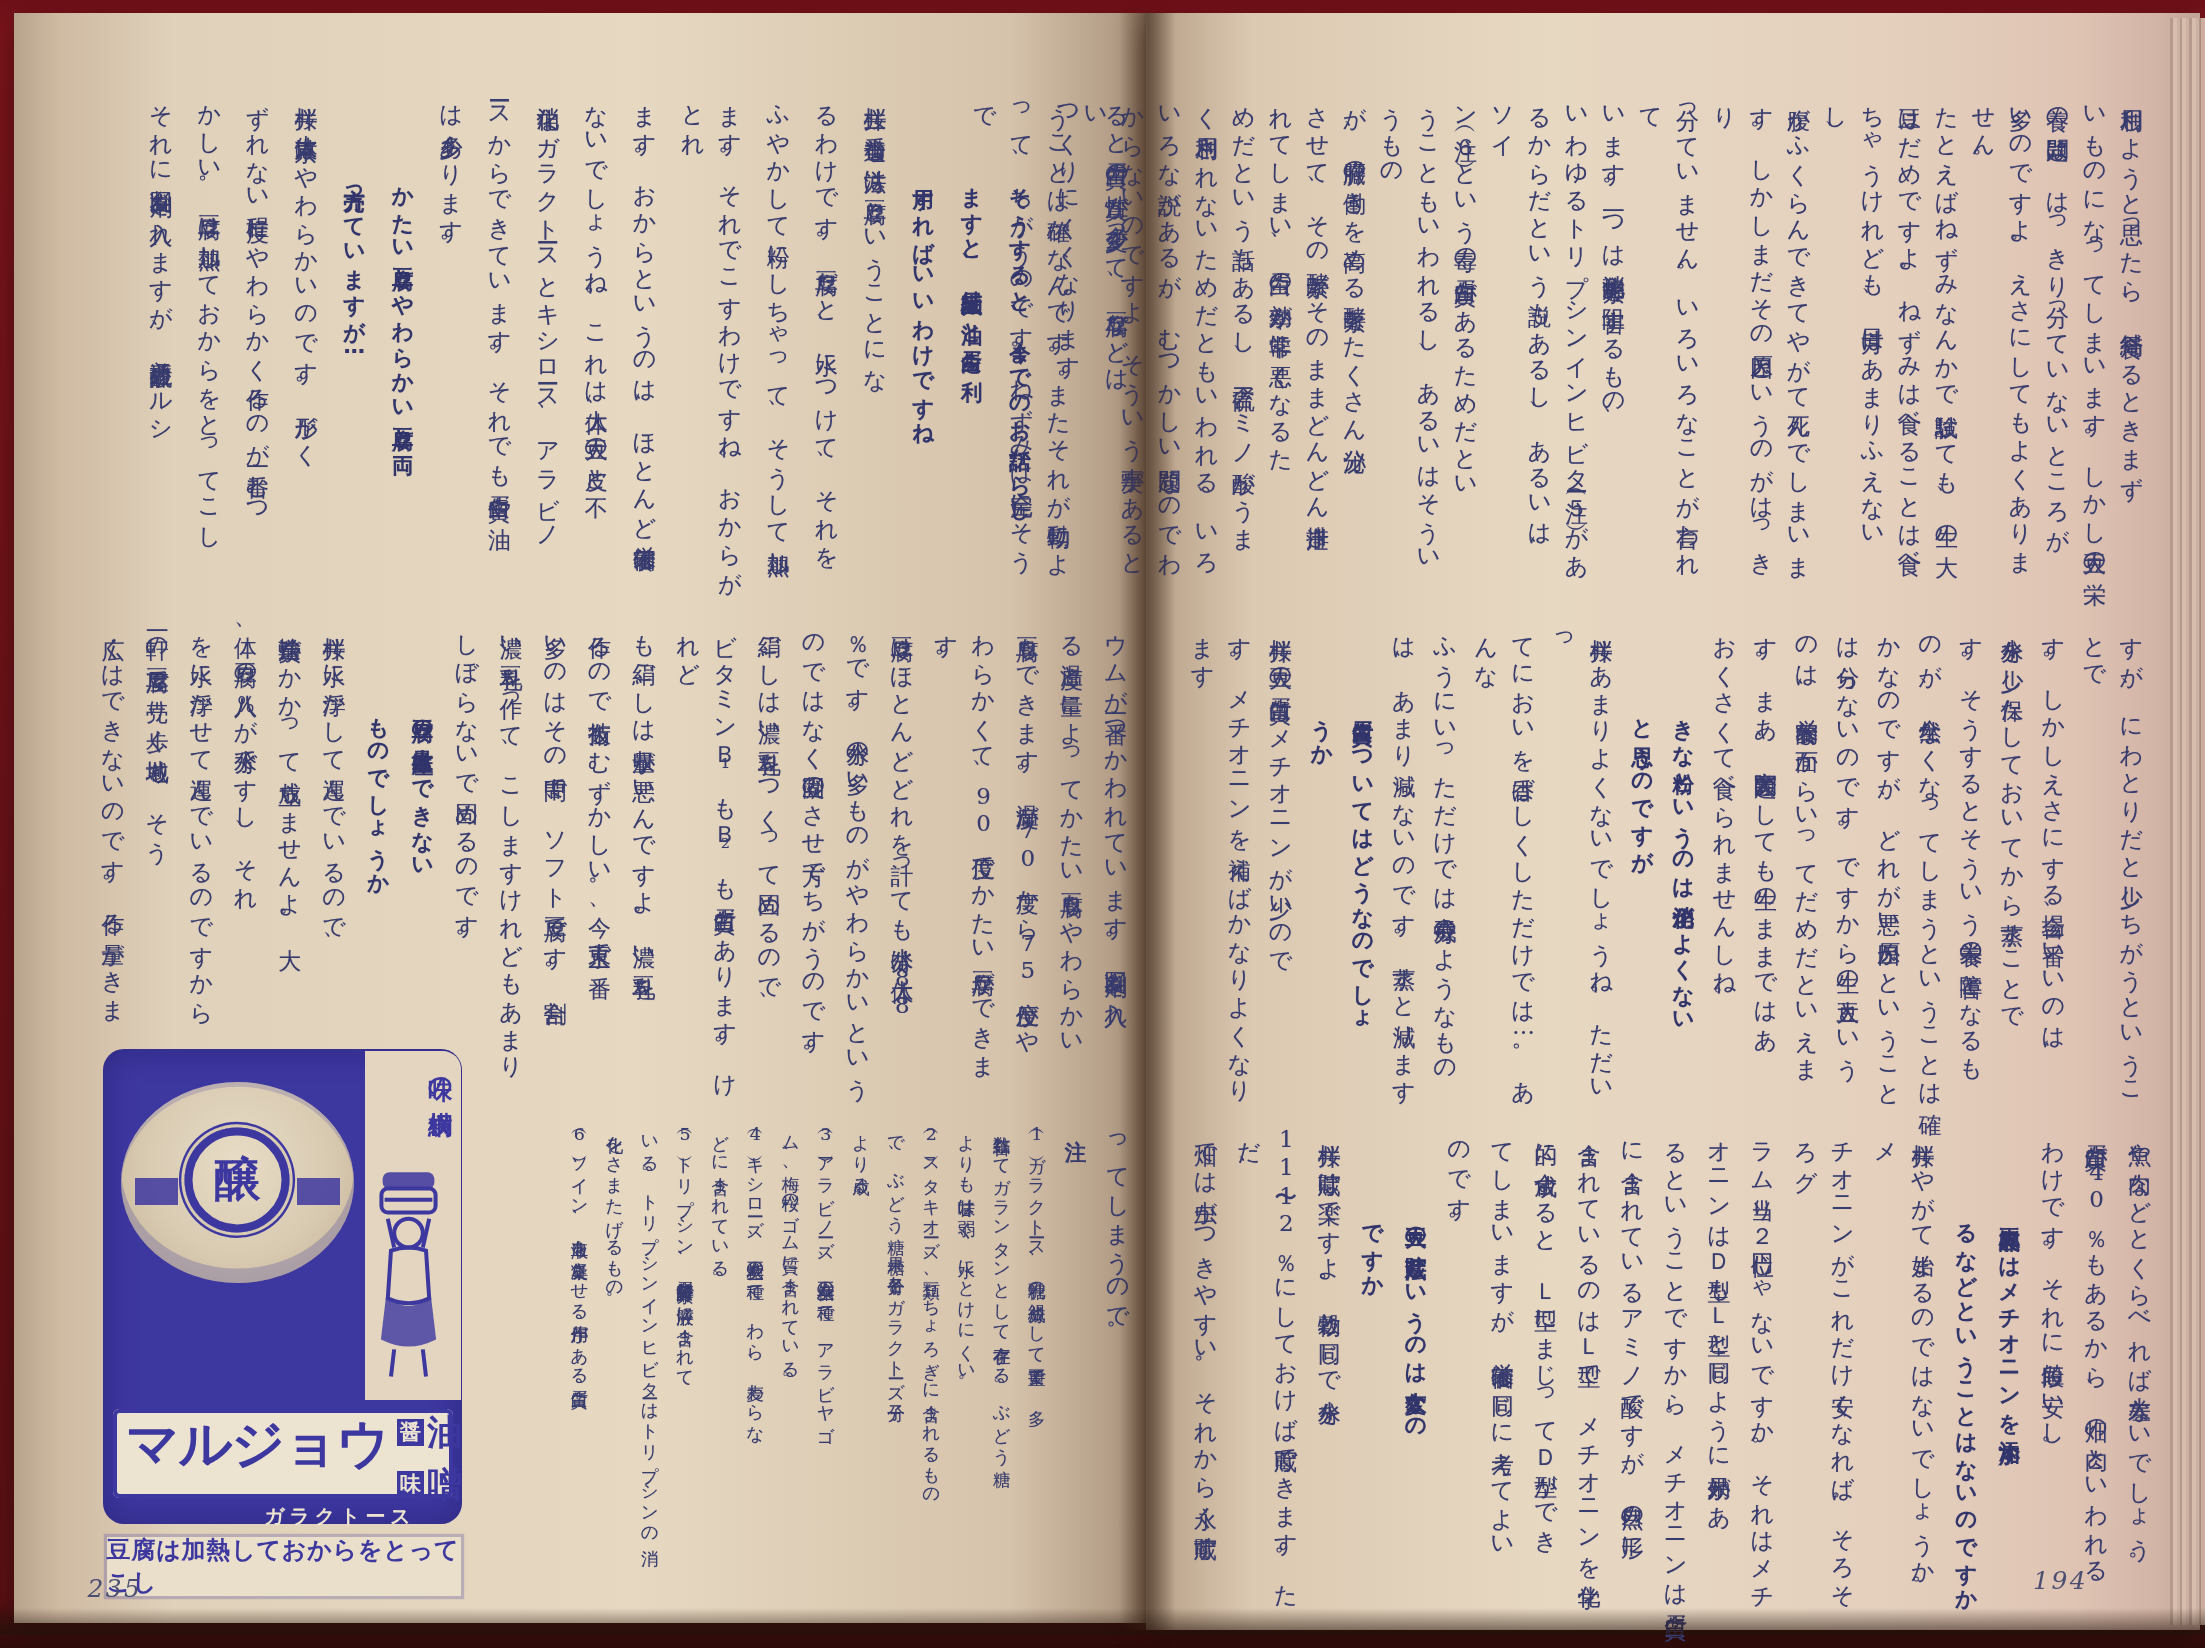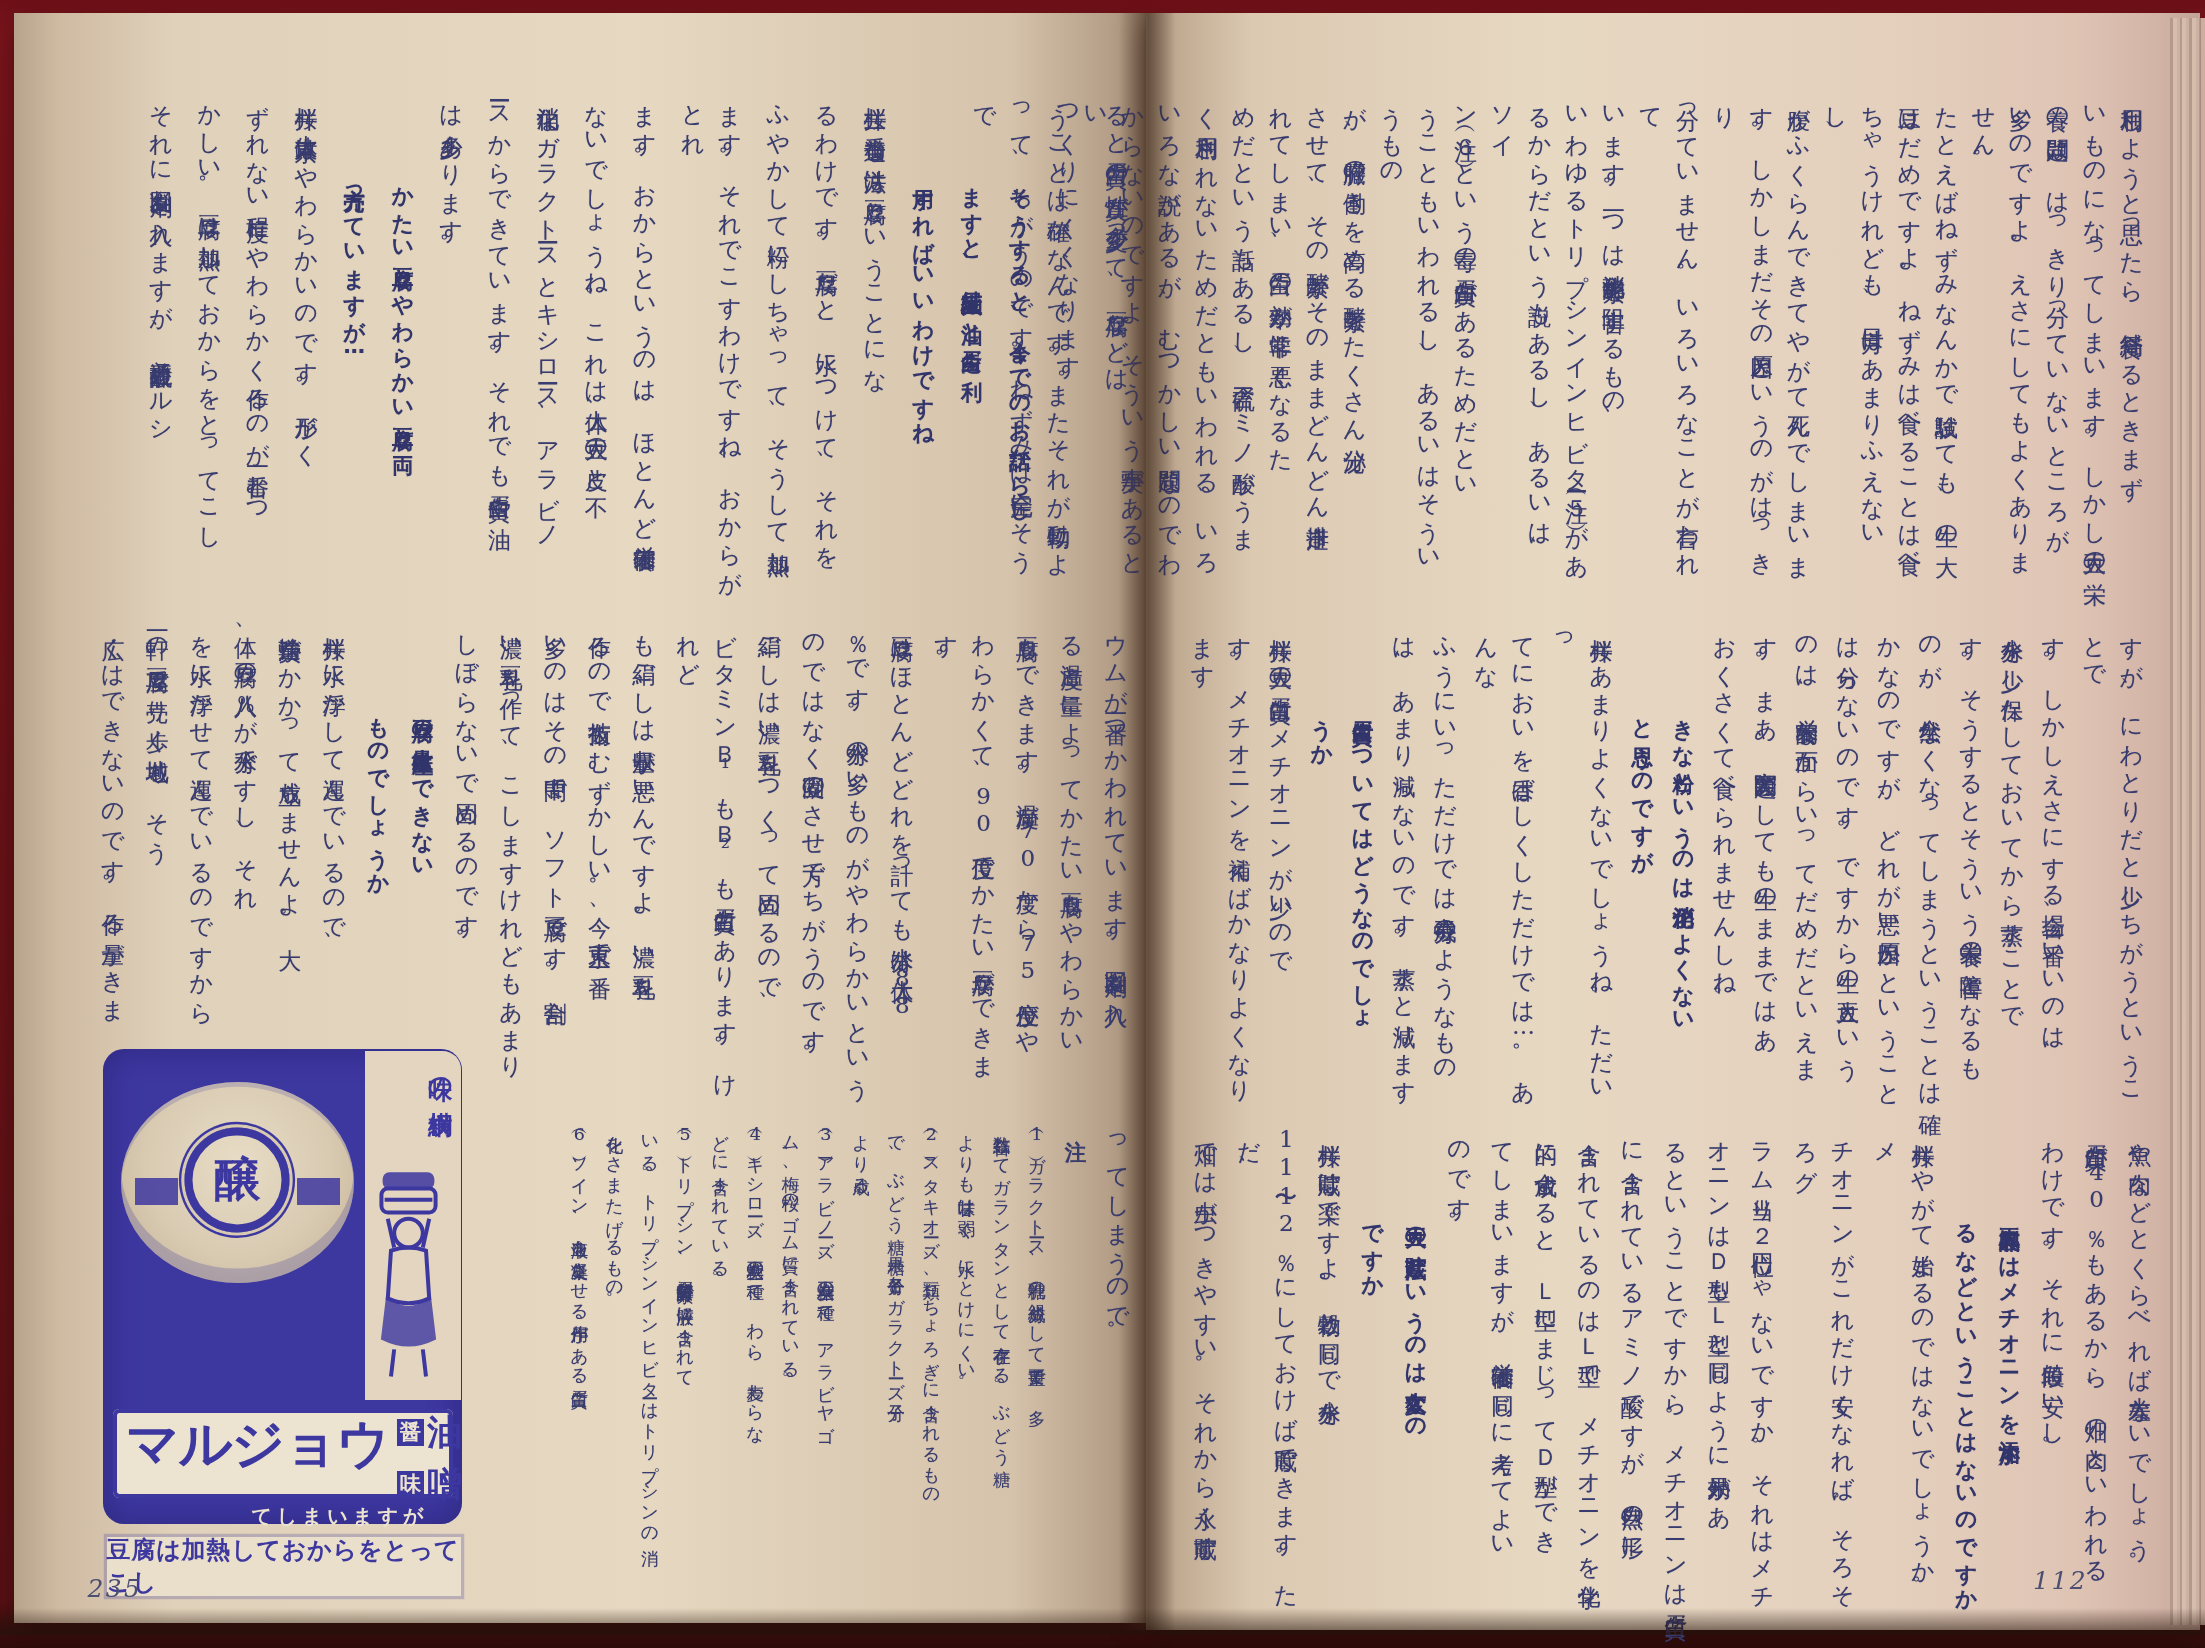--- a/index.html
+++ b/index.html
@@ -215,21 +215,21 @@
           <div class="ad-prod-row">
             <span class="sq">醤</span>
             <span class="big">油</span>
           </div>
           <div class="ad-prod-row">
             <span class="sq">味</span>
             <span class="big">噌</span>
           </div>
         </div>
       </div>
-      <div class="ad-gov">てしまいますが</div>
+      <div class="ad-gov">ガラクトース</div>
       <div class="ad-company">豆腐は加熱しておからをとってこし</div>
     </div>
 
     <div class="pagenum" style="left:73px;top:1561px;">235</div>
   </div>
 
   <div id="page-right">
     <div class="dan" style="left:38px;top:78px;width:966px;height:496px;">
         <div class="col">利用しようと思ったら、結局食べるときまず</div>
         <div class="col">いものになってしまいます。しかし大豆の栄</div>
@@ -293,20 +293,20 @@
         <div class="col">含まれているのはＬ型で、メチオニンを化学</div>
         <div class="col">的に合成すると、Ｌ型にまじってＤ型ができ</div>
         <div class="col">てしまいますが、栄養価は同じに考えてよい</div>
         <div class="col">のです。</div>
         <div class="col q">大豆の貯蔵法というのは大変なの</div>
         <div class="col q">ですか</div>
         <div class="col">桜井　貯蔵は楽ですよ。穀物と同じで水分を</div>
         <div class="col">11〜12％にしておけば貯蔵できます。ただ、</div>
         <div class="col">畑では虫がつきやすい。それから永く貯蔵す</div>
       </div>
-    <div class="pagenum" style="right:112px;top:1553px;">112</div>
+    <div class="pagenum" style="right:112px;top:1553px;">194</div>
   </div>
 
   <div id="spine-shadow"></div>
   <div id="edge-stack"></div>
   <div id="bottom-shadow"></div>
 </div>
 
 
 </body></html>

